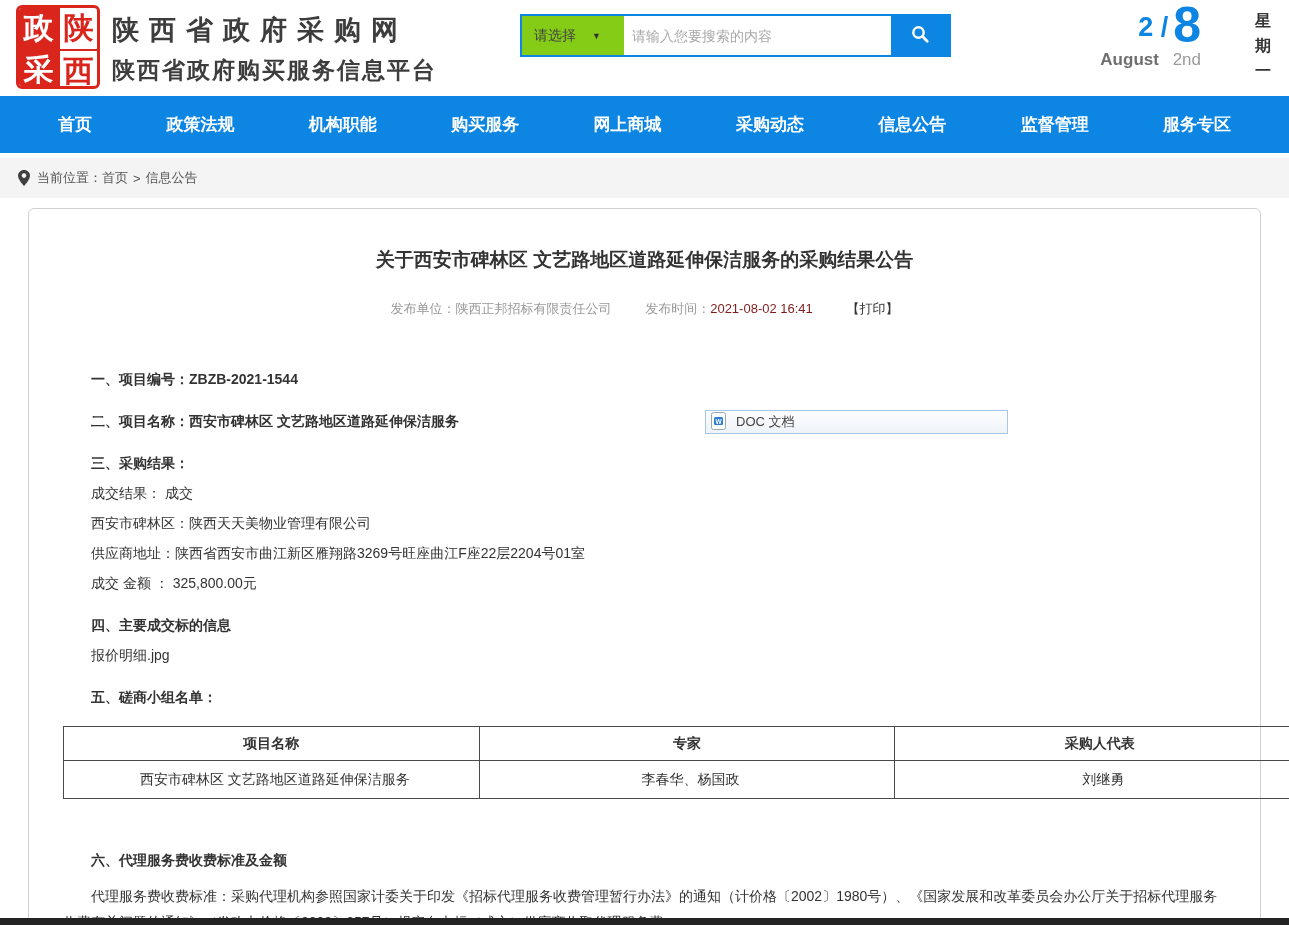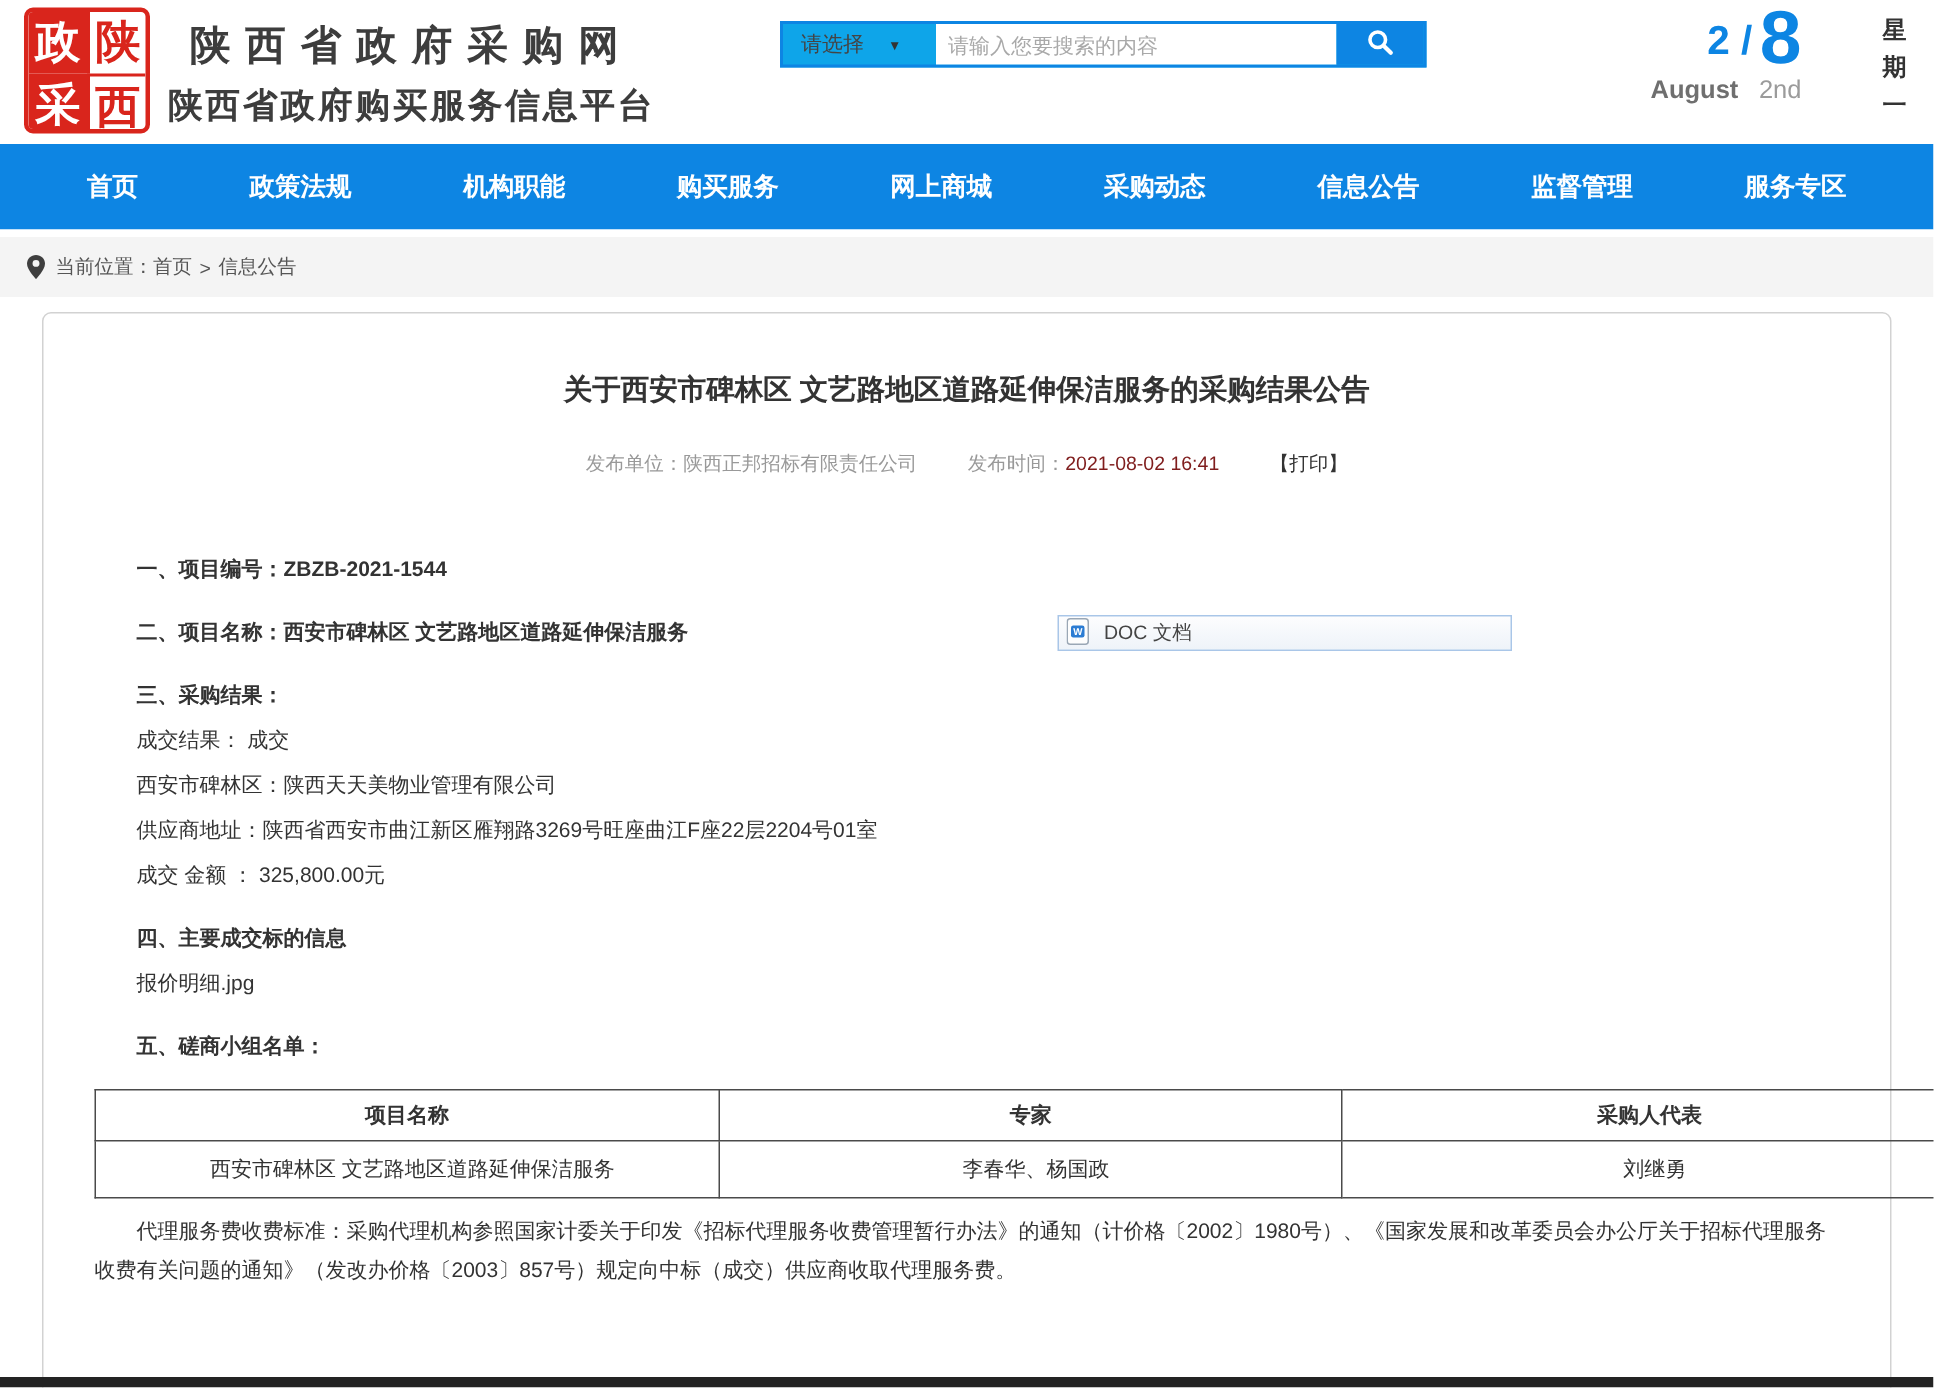--- a/index.html
+++ b/index.html
@@ -16,27 +16,27 @@
     border:3px solid #d9251c; border-radius:6px; overflow:hidden;
     display:grid; grid-template-columns:1fr 1fr; grid-template-rows:1fr 1fr;
     grid-auto-flow:column; background:#fff;
   }
   .logo .cell { display:flex; align-items:center; justify-content:center;
     font-size:30px; font-weight:bold; }
   .logo .red-bg { background:#d9251c; color:#fff; }
   .logo .red-fg { color:#d9251c; border-left:2px solid #d9251c; }
   .logo .red-fg + .red-fg { border-top:2px solid #d9251c; }
 
-  .brand { position:absolute; left:112px; top:12px;text-align:center; }
+  .brand { position:absolute; left:112px; top:12px; }
   .brand-title { font-size:27px; font-weight:bold; color:#3d3d3d; letter-spacing:10px; }
   .brand-sub   { font-size:23px; font-weight:bold; color:#3d3d3d; letter-spacing:2px; margin-top:7px; }
 
   .searchbox {
-    position:absolute; left:520px; top:14px; width:431px; height:31px;
-    border:2px solid #0d85e3; display:flex; align-items:stretch; background:#0ea5e9;
+    position:absolute; left:520px; top:14px; width:431px; height:43px;
+    border:2px solid #0d85e3; display:flex; align-items:stretch; background:#84cc16;
   }
   .search-select { width:102px; display:flex; align-items:center;
     padding-left:12px; font-size:14px; color:#444; cursor:pointer; }
   .chev { margin-left:16px; font-size:9px; color:#333; }
   .search-input { flex:1; border:none; outline:none; font-size:14px; color:#333; padding-left:8px; }
   .search-input::placeholder { color:#a9a9a9; }
   .search-btn { width:58px; border:none; background:#0d85e3; cursor:pointer;
     display:flex; align-items:center; justify-content:center; }
 
   .datebox { position:absolute; right:88px; top:2px; display:flex; flex-direction:column; align-items:flex-end; }
@@ -218,18 +218,19 @@
       </thead>
       <tbody>
         <tr>
           <td>西安市碑林区 文艺路地区道路延伸保洁服务</td>
           <td>李春华、杨国政</td>
           <td>刘继勇</td>
         </tr>
       </tbody>
     </table>
 
+    <p class="line sec sec6">六、代理服务费收费标准及金额</p>
     <p class="para">代理服务费收费标准：采购代理机构参照国家计委关于印发《招标代理服务收费管理暂行办法》的通知（计价格〔2002〕1980号）、《国家发展和改革委员会办公厅关于招标代理服务收费有关问题的通知》（发改办价格〔2003〕857号）规定向中标（成交）供应商收取代理服务费。</p>
 
   </div>
 </div>
 
 <div class="footer-strip"></div>
 
 </body></html>

